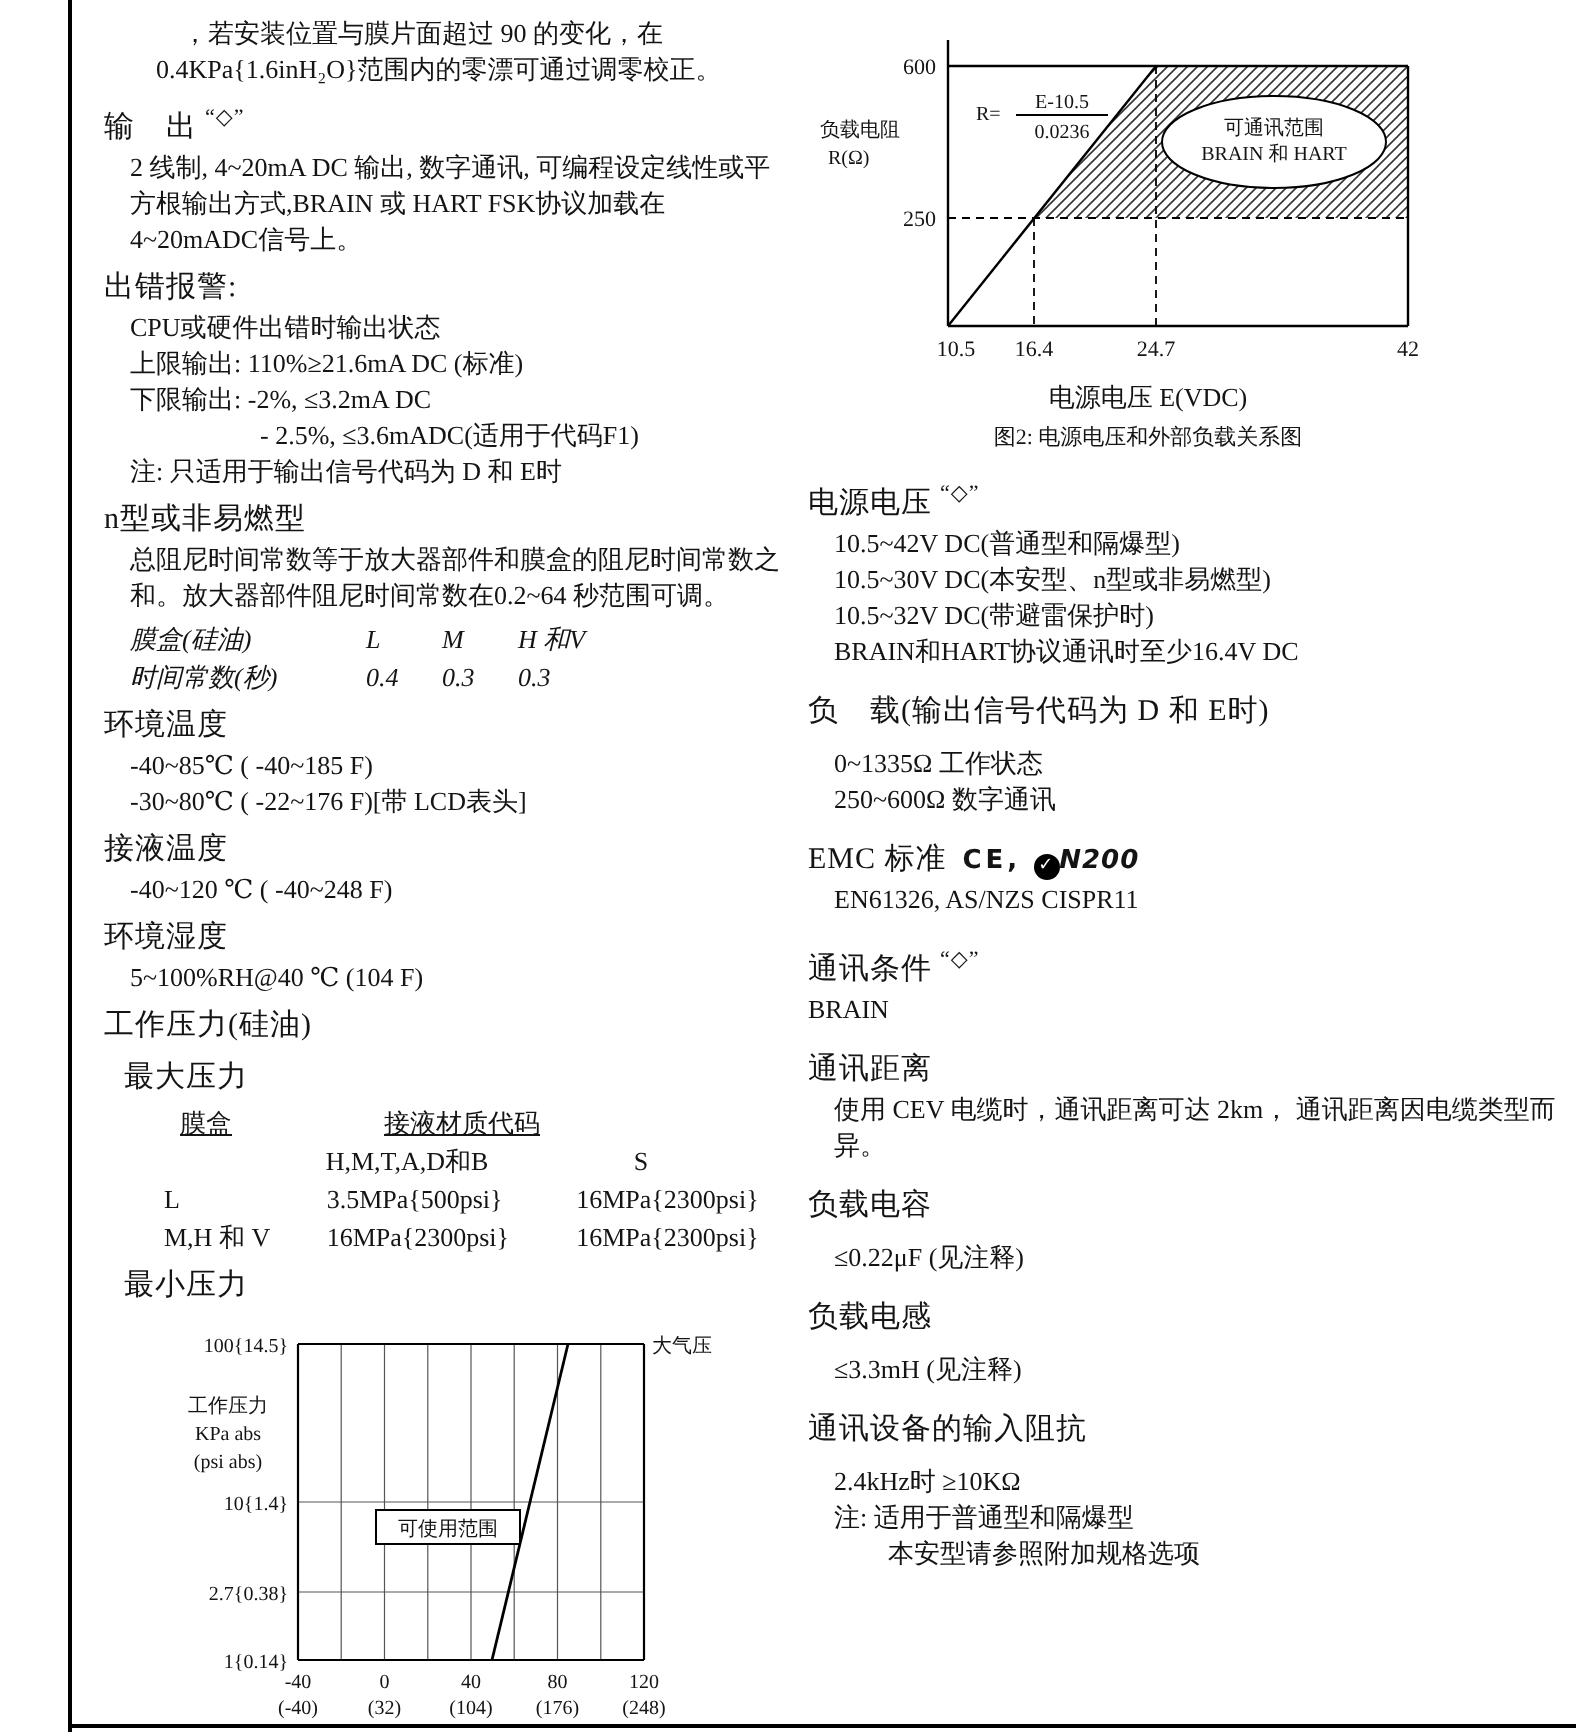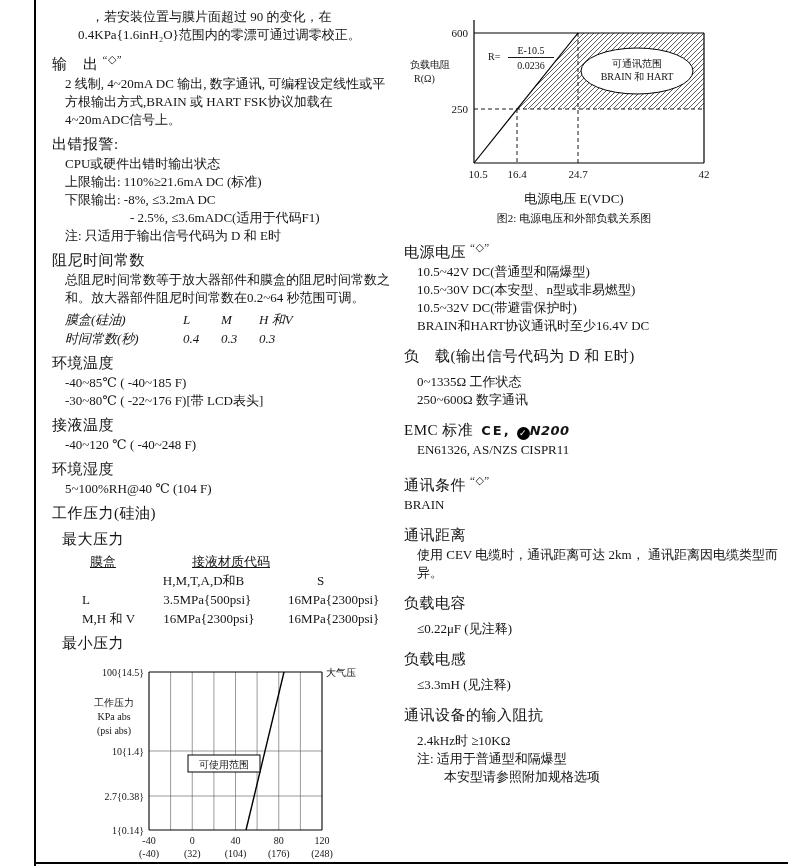--- a/index.html
+++ b/index.html
@@ -67,25 +67,25 @@
   <p class="body intro">，若安装位置与膜片面超过 90 的变化，在 0.4KPa{1.6inH₂O}范围内的零漂可通过调零校正。</p>
 
   <div class="h">
     <span>输　出</span><span class="mark">“◇”</span>
   </div>
   <p class="body ind">2 线制, 4~20mA DC 输出, 数字通讯, 可编程设定线性或平方根输出方式,BRAIN 或 HART FSK协议加载在 4~20mADC信号上。</p>
 
   <div class="h">出错报警:</div>
   <p class="body ind">CPU或硬件出错时输出状态</p>
   <p class="body ind">上限输出: 110%≥21.6mA DC (标准)</p>
-  <p class="body ind">下限输出: -8%, ≤3.2mA DC</p>
+  <p class="body ind">下限输出: -2%, ≤3.2mA DC</p>
   <p class="body ind2">- 2.5%, ≤3.6mADC(适用于代码F1)</p>
   <p class="body ind">注: 只适用于输出信号代码为 D 和 E时</p>
 
-  <div class="h">阻尼时间常数</div>
+  <div class="h">n型或非易燃型</div>
   <p class="body ind">总阻尼时间常数等于放大器部件和膜盒的阻尼时间常数之和。放大器部件阻尼时间常数在0.2~64 秒范围可调。</p>
 
   <div class="dtab">
     <div class="drow">
       <span class="dl">膜盒(硅油)</span>
       <span class="dv">L</span>
       <span class="dv">M</span>
       <span class="dv2">H 和V</span>
     </div>
     <div class="drow">

